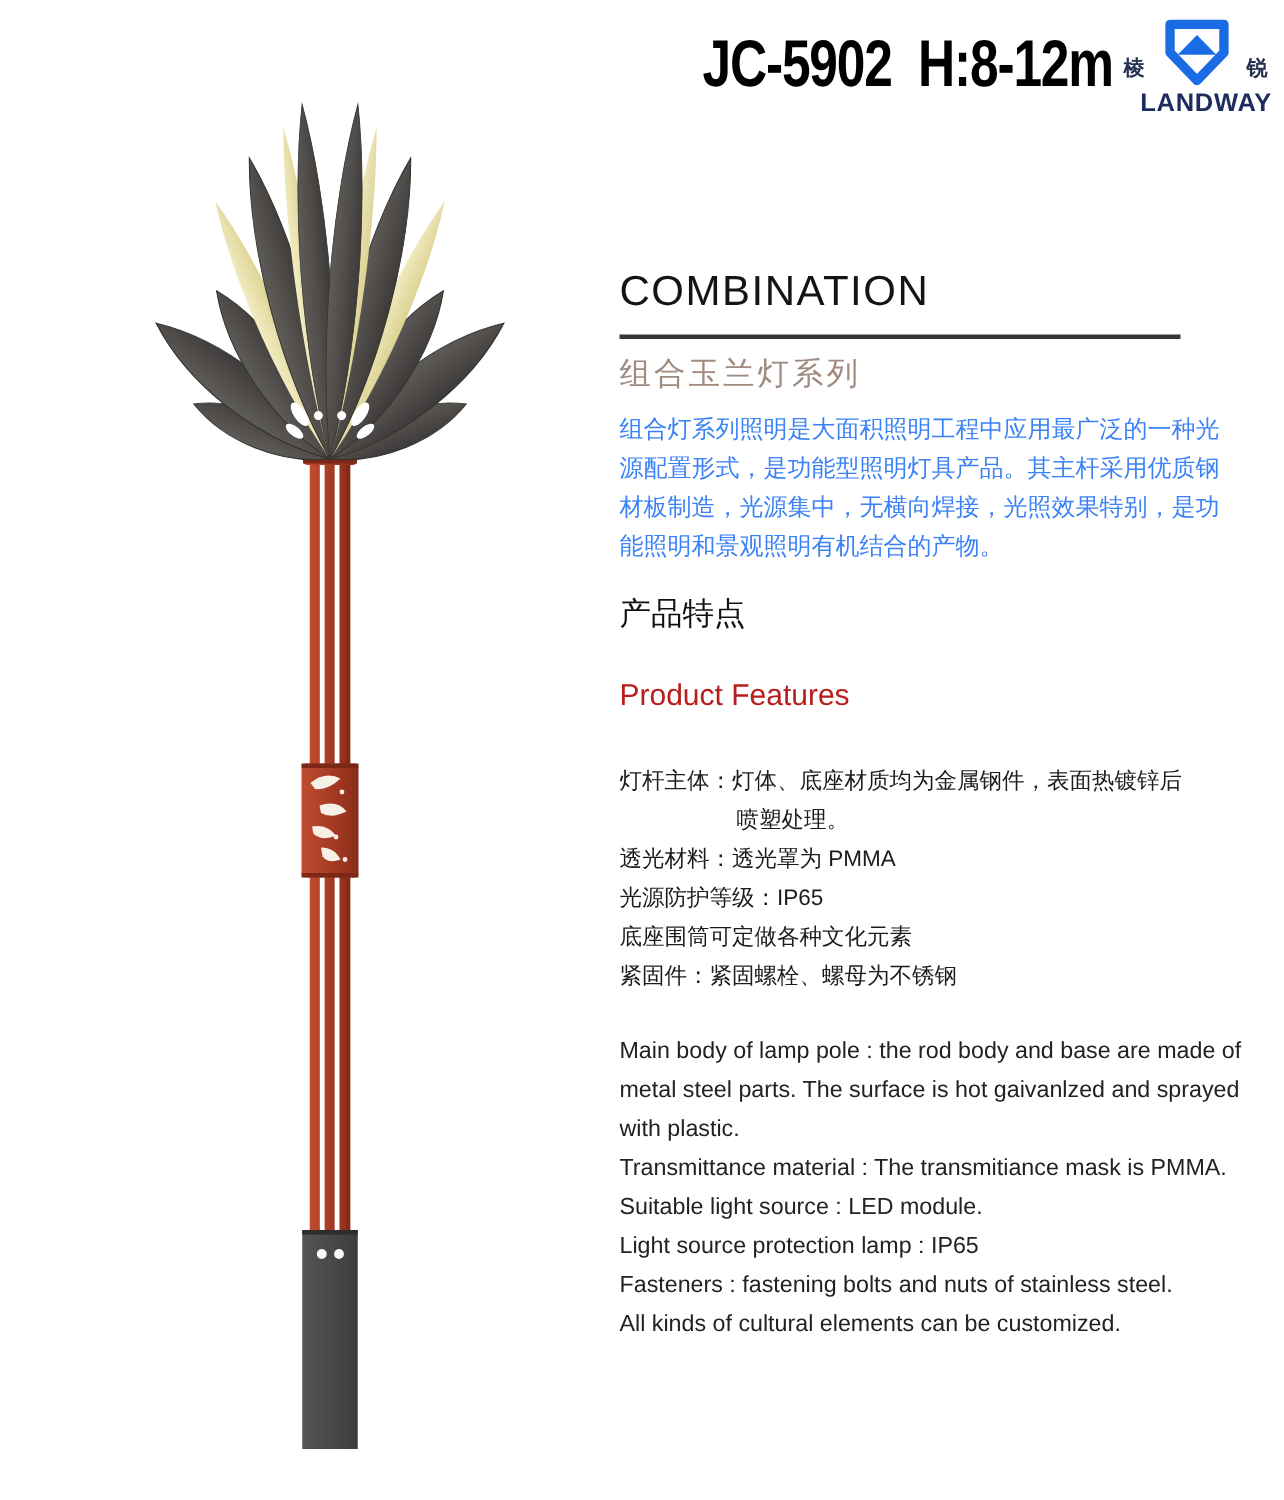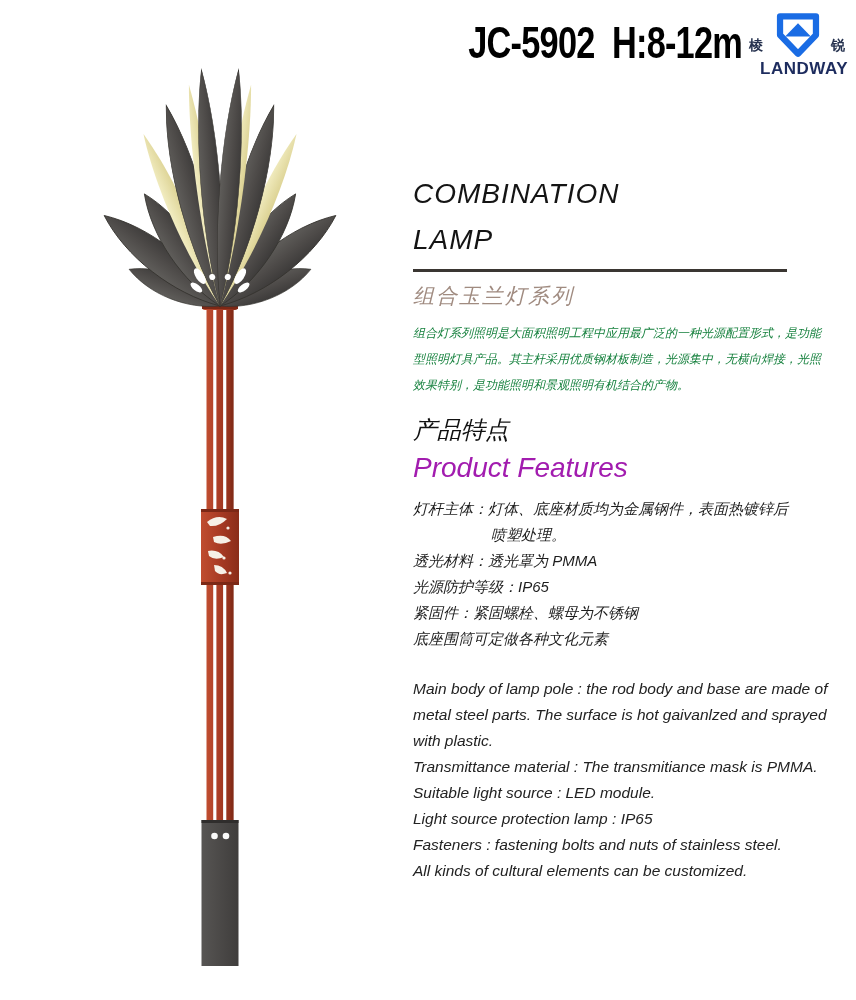--- a/index.html
+++ b/index.html
@@ -15,29 +15,29 @@
   .logo svg { position:absolute; left:27px; top:0; }
   .logo .cn-l { position:absolute; left:3px; top:25px; font-size:14px; font-weight:700; color:#26324f; }
   .logo .cn-r { position:absolute; right:3px; top:25px; font-size:14px; font-weight:700; color:#26324f; }
   .logo .brand { position:absolute; top:47px; left:0; width:102px; text-align:right;
                  font-size:17px; font-weight:700; letter-spacing:.5px; color:#1d2c5e; }
 
   
   .lamp { position:absolute; left:55px; top:62px; width:340px; height:912px; }
 
   
-  .col { position:absolute; left:413px; top:178px; width:434px; color:#1f1f1f;font-style:italic; }
+  .col { position:absolute; left:413px; top:178px; width:434px; color:#1f1f1f; }
   .h-en { font-size:28px; line-height:32px; font-weight:400; color:#141414; letter-spacing:1px; }
   .h-en.second { margin-top:14px; }
   .rule { margin-top:13px; width:374px; height:3px; background:#3a3632; }
   .subtitle { margin-top:10px; font-size:21px; letter-spacing:2px; color:#a08b80; line-height:28px; }
-  .desc { margin-top:10px; width:412px; font-size:12px; line-height:26px; color:#15803d; }
-  .feat-h-cn { margin-top:18px; font-size:24px; font-weight:500; color:#111; line-height:28px; }
-  .feat-h-en { margin-top:8px; font-size:28px; font-weight:400; color:#a21caf; line-height:32px; }
-  .features-cn { margin-top:12px; width:382px; font-size:15px; line-height:26px; color:#1c1c1c; }
+  .desc { margin-top:10px; width:412px; font-size:16px; line-height:26px; color:#3b82f6; }
+  .feat-h-cn { margin-top:18px; font-size:21px; font-weight:500; color:#111; line-height:28px; }
+  .feat-h-en { margin-top:24px; font-size:20px; font-weight:400; color:#b91c1c; line-height:32px; }
+  .features-cn { margin-top:28px; width:382px; font-size:15px; line-height:26px; color:#1c1c1c; }
   .features-cn div:first-child { padding-left:78px; text-indent:-78px; }
   .features-en { width:425px; font-size:15.5px; line-height:26px; color:#222;margin-top:24px; }
 </style>
 </head>
 <body>
 
 <div class="page">
 
   <div class="model-title">JC-5902  H:8-12m</div>
 
@@ -155,34 +155,33 @@
         <ellipse transform="rotate(-52)" cx="0" cy="-30" rx="3.2" ry="7"></ellipse>
         <ellipse transform="rotate(52)" cx="0" cy="-30" rx="3.2" ry="7"></ellipse>
         <circle transform="rotate(-15)" cx="0" cy="-30" r="3"></circle>
         <circle transform="rotate(15)" cx="0" cy="-30" r="3"></circle>
       </g>
     </g>
   </svg>
 
   <div class="col">
     <div class="h-en">COMBINATION</div>
-    <div class="h-en second">LAMP</div>
     <div class="rule"></div>
     <div class="subtitle">组合玉兰灯系列</div>
     <div class="desc">
         <div class="desc-p">组合灯系列照明是大面积照明工程中应用最广泛的一种光源配置形式，是功能型照明灯具产品。其主杆采用优质钢材板制造，光源集中，无横向焊接，光照效果特别，是功能照明和景观照明有机结合的产物。</div>
       </div>
     <div class="feat-h-cn">产品特点</div>
     <div class="feat-h-en">Product Features</div>
     <div class="features-cn">
         <div class="feat-line">灯杆主体：灯体、底座材质均为金属钢件，表面热镀锌后喷塑处理。</div>
         <div class="feat-line">透光材料：透光罩为 PMMA</div>
         <div class="feat-line">光源防护等级：IP65</div>
+        <div class="feat-line">底座围筒可定做各种文化元素</div>
         <div class="feat-line">紧固件：紧固螺栓、螺母为不锈钢</div>
-        <div class="feat-line">底座围筒可定做各种文化元素</div>
       </div>
     <div class="features-en">
         <div class="feat-line-en">Main body of lamp pole : the rod body and base are made of metal steel parts. The surface is hot gaivanlzed and sprayed with plastic.</div>
         <div class="feat-line-en">Transmittance material : The transmitiance mask is PMMA.</div>
         <div class="feat-line-en">Suitable light source : LED module.</div>
         <div class="feat-line-en">Light source protection lamp : IP65</div>
         <div class="feat-line-en">Fasteners : fastening bolts and nuts of stainless steel.</div>
         <div class="feat-line-en">All kinds of cultural elements can be customized.</div>
       </div>
   </div>

